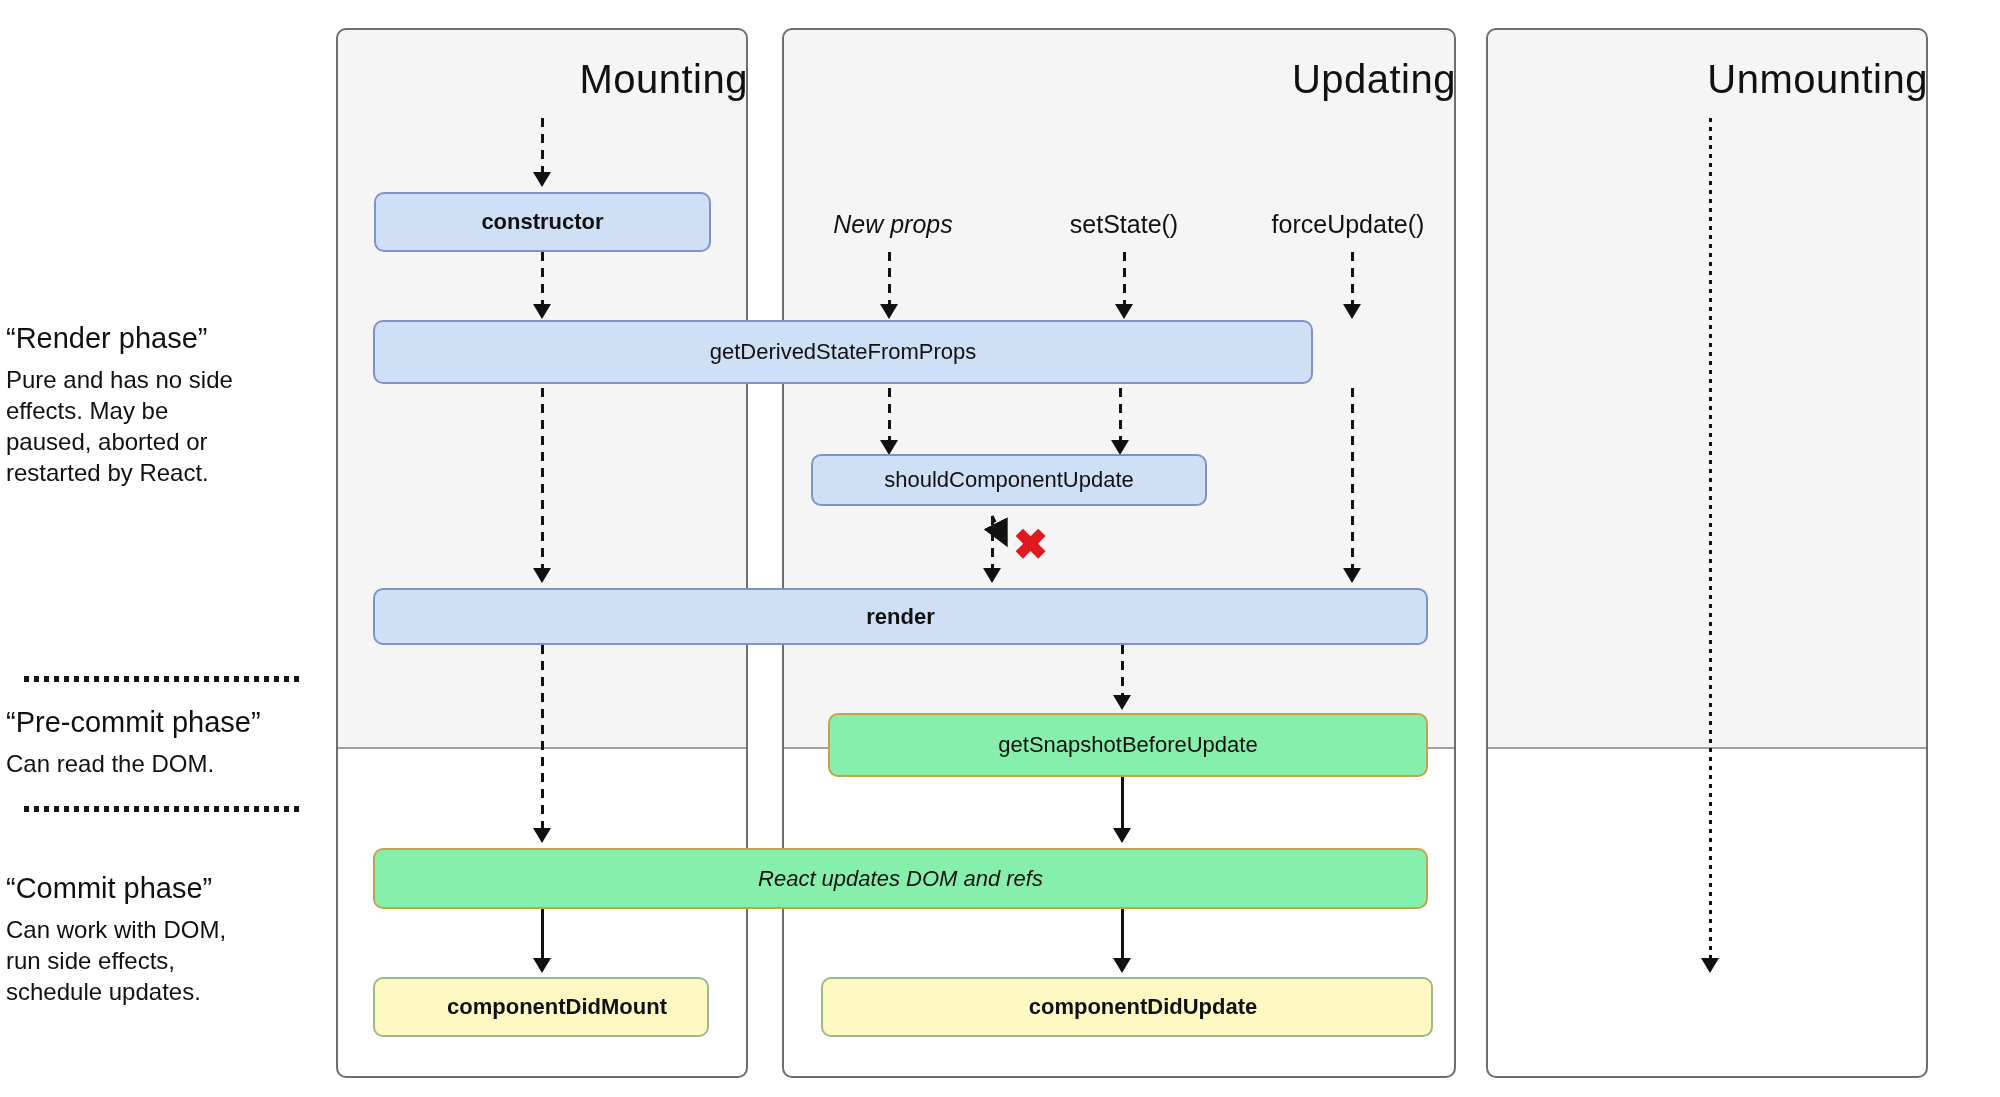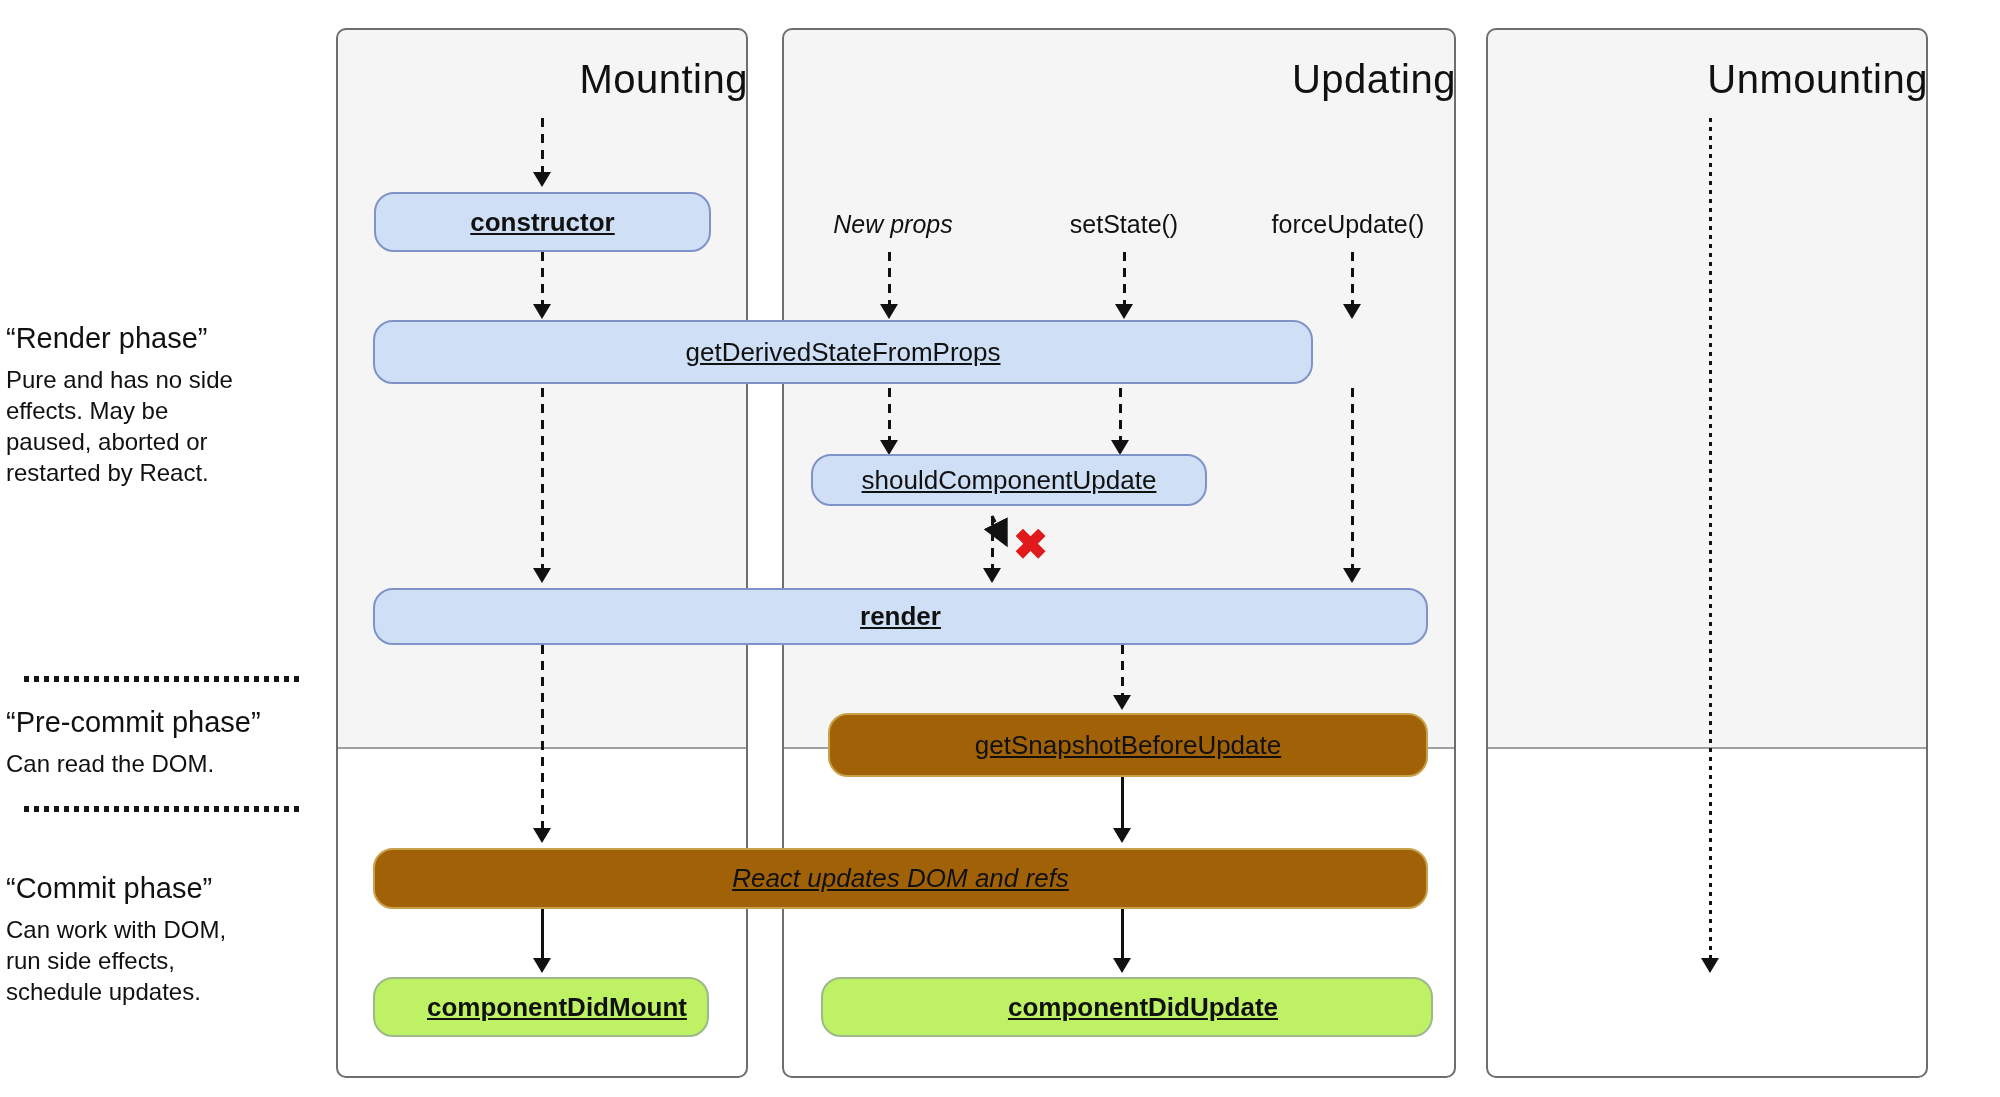--- a/index.html
+++ b/index.html
@@ -14,27 +14,26 @@
     background:linear-gradient(to bottom,#f5f5f6 0,#f5f5f6 719px,#ffffff 719px);
   }
   .col-split{position:absolute;left:0;right:0;top:717px;height:2px;background:#a0a0a0;}
   .col-title{
     position:absolute;top:57px;text-align:right;
     font-size:40px;font-weight:500;letter-spacing:.5px;
   }
   
   .box{
     position:absolute;display:flex;align-items:center;justify-content:center;
-    font-size:26px;border-radius:20px;border:2.5px solid;box-sizing:border-box;
+    font-size:22px;border-radius:10px;border:2.5px solid;box-sizing:border-box;
     text-align:center;
-    text-decoration:underline;
   }
   .box.blue  {background:#cfdff5;border-color:#8093c9;}
-  .box.yellow{background:#a16207;border-color:#c7a24b;}
-  .box.green {background:#bef264;border-color:#9eb78b;padding-left:32px;}
+  .box.yellow{background:#86efac;border-color:#c7a24b;}
+  .box.green {background:#fef9c3;border-color:#9eb78b;padding-left:32px;}
   .bold{font-weight:700;}
   .italic{font-style:italic;}
   
   .trigger{position:absolute;top:210px;transform:translateX(-50%);font-size:25px;white-space:nowrap;}
   
   .arr{position:absolute;width:20px;margin-left:-10px;}
   .arr .line{position:absolute;left:50%;margin-left:-1.5px;width:3px;top:0;bottom:13px;}
   .arr.dashed .line{background:repeating-linear-gradient(to bottom,#111 0,#111 9px,transparent 9px,transparent 16px);}
   .arr.dotted .line{background:repeating-linear-gradient(to bottom,#111 0,#111 4px,transparent 4px,transparent 9px);}
   .arr.solid  .line{background:#111;}

